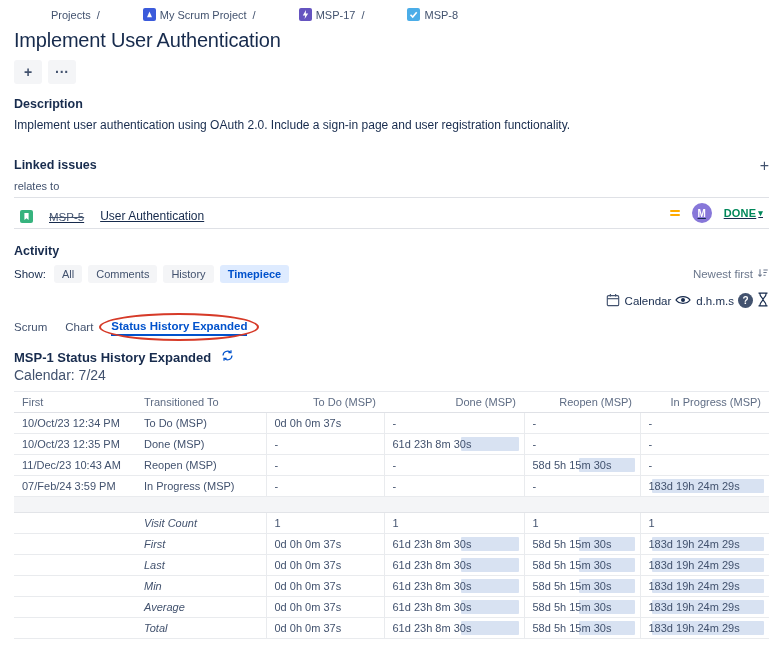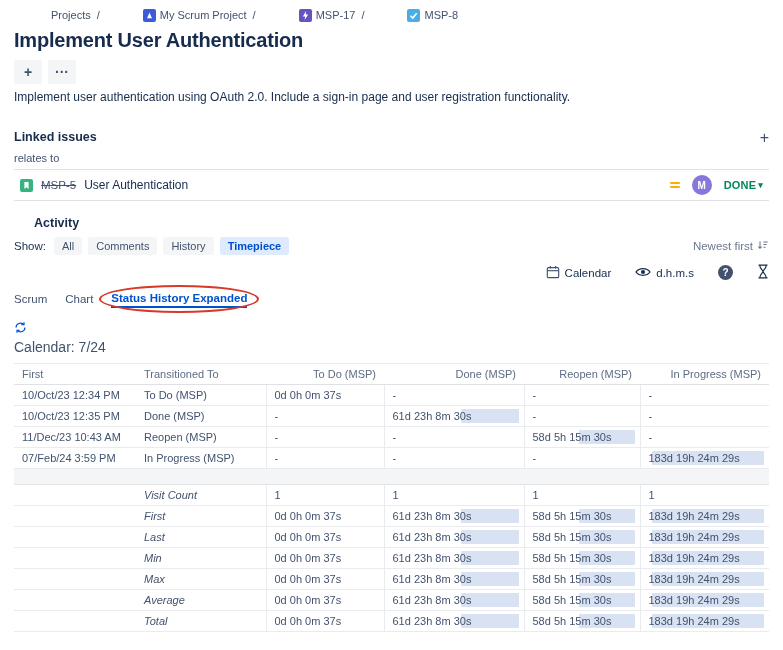--- a/index.html
+++ b/index.html
@@ -7,65 +7,65 @@
   body {
     font-family: "Liberation Sans", sans-serif;
     background: #ffffff;
     color: #172b4d;
     overflow: hidden;
   }
   .page { padding: 8px 14px 0 14px; position: relative; width: 783px; }
 
   
   .breadcrumb { display: flex; align-items: center; gap: 6px; font-size: 11px; color: #42526e; line-height: 14px; }
-  .crumb { display: inline-flex; align-items: center; gap: 4px; color: #42526e; text-decoration: none; cursor: pointer; padding-left: 37px; }
+  .crumb { display: inline-flex; align-items: flex-start; gap: 4px; color: #42526e; text-decoration: none; cursor: pointer; padding-left: 37px; }
   .crumb-icon { width: 13px; height: 13px; display: inline-flex; }
   .sep { color: #42526e; }
 
   
-  .title { margin-top: 6px; font-size: 20px; font-weight: 700; line-height: 24px; letter-spacing: -0.2px; }
+  .title { margin-top: 6px; font-size: 20px; font-weight: 400; line-height: 24px; letter-spacing: -0.2px; }
   .toolbar { margin-top: 8px; display: flex; gap: 6px; }
   .tool-btn { min-width: 28px; height: 24px; background: #f4f5f7; border: none; border-radius: 3px;
     font-size: 14px; color: #42526e; display: inline-flex; align-items: center; justify-content: center;
     cursor: pointer; padding: 0 7px; font-weight: 700; }
 
   .sec-heading { font-size: 12.5px; font-weight: 700; line-height: 15px; }
   .desc-heading { margin-top: 13px; }
   .desc-body { margin-top: 5px; font-size: 12px; line-height: 16px; color: #172b4d; }
 
   
   .linked-header { margin-top: 25px; display: flex; justify-content: space-between; align-items: center; }
   .plus-link { color: #42526e; font-size: 16px; line-height: 14px; cursor: pointer; font-weight: 400; background: none; border: none; }
   .relates { margin-top: 7px; font-size: 11px; color: #42526e; }
   .issue-card { margin-top: 5px; border-top: 1px solid #dfe1e6; border-bottom: 1px solid #dfe1e6;
-    padding: 5px 6px; display: flex; align-items: center; gap: 8px; }
+    padding: 5px 6px; display: flex; align-items: flex-end; gap: 16px; text-decoration: underline; }
   .issue-type-icon { width: 13px; height: 13px; display: inline-flex; }
   .issue-key { font-size: 11.5px; color: #42526e; text-decoration: line-through; cursor: pointer; }
   .issue-summary { font-size: 12px; color: #172b4d; cursor: pointer; }
   .issue-right { margin-left: auto; display: flex; align-items: center; gap: 12px; }
   .priority-icon { display: inline-flex; flex-direction: column; gap: 2px; }
   .priority-icon i { display: block; width: 10px; height: 2px; background: #ffab00; border-radius: 1px; }
   .avatar { width: 20px; height: 20px; border-radius: 50%; background: #8777d9; color: #fff;
     font-size: 10px; font-weight: 700; display: inline-flex; align-items: center; justify-content: center; cursor: pointer; }
   .status-btn { background: none; border: none; color: #00875a; font-weight: 700; font-size: 11px;
     display: inline-flex; align-items: center; gap: 2px; cursor: pointer; letter-spacing: 0.2px; }
   .status-chevron { font-size: 9px; color: #00875a; }
 
   
-  .activity-heading { margin-top: 15px; margin-left: 20px; }
+  .activity-heading { margin-top: 15px; }
   .show-row { margin-top: 6px; display: flex; align-items: center; gap: 6px; font-size: 11.5px; }
   .show-label { color: #172b4d; margin-right: 2px; }
   .filter-pill { background: #f4f5f7; color: #42526e; border: none; border-radius: 3px;
     padding: 3px 8px; font-size: 11px; cursor: pointer; font-family: inherit; }
   .filter-pill.active { background: #deebff; color: #0052cc; font-weight: 700; }
   .sort-control { margin-left: auto; display: inline-flex; align-items: center; gap: 4px;
     color: #6b778c; font-size: 11.5px; background: none; border: none; cursor: pointer; }
 
   
-  .icons-row { margin-top: 9px; display: flex; justify-content: flex-end; align-items: center; gap: 24px;
+  .icons-row { margin-top: 9px; display: flex; justify-content: flex-end; align-items: center; gap: 4px;
     font-size: 11.5px; color: #172b4d; }
   .icon-label-group { display: inline-flex; align-items: center; gap: 5px; cursor: pointer; background: none; border: none; font-size: 11.5px; color: #172b4d; font-family: inherit; }
   .help-circle { width: 15px; height: 15px; border-radius: 50%; background: #42526e; color: #fff;
     font-size: 10px; font-weight: 700; display: inline-flex; align-items: center; justify-content: center; cursor: pointer; border: none; }
 
   
   .tabs { margin-top: 11px; display: flex; align-items: center; gap: 18px; font-size: 11.5px; color: #42526e; }
   .tab { cursor: pointer; padding-bottom: 2px; background: none; border: none; font-size: 11.5px; color: #42526e; font-family: inherit; }
   .tab-active-wrap { position: relative; display: inline-flex; align-items: center; }
   .tab.active { color: #0052cc; font-weight: 700; border-bottom: 2px solid #0052cc; }
@@ -137,20 +137,21 @@
 
   <div class="toolbar">
     <button class="tool-btn">
       <span>+</span>
     </button>
     <button class="tool-btn">
       <span>···</span>
     </button>
   </div>
 
+  <h3 class="sec-heading desc-heading">Description</h3>
   <p class="desc-body">Implement user authentication using OAuth 2.0. Include a sign-in page and user registration functionality.</p>
 
   <div class="linked-header">
     <h3 class="sec-heading">Linked issues</h3>
     <button class="plus-link">
       <span>+</span>
     </button>
   </div>
   <div class="relates">relates to</div>
 
@@ -230,20 +231,21 @@
   <div class="tabs">
     <button class="tab">Scrum</button>
     <button class="tab">Chart</button>
     <span class="tab-active-wrap">
       <button class="tab active">Status History Expanded</button>
       <span class="annotation-ellipse"></span>
     </span>
   </div>
 
   <div class="report-head">
+    <h2 class="report-title">MSP-1 Status History Expanded</h2>
     <button class="refresh-btn">
       <span>
         <svg width="13" height="13" viewBox="0 0 16 16">
             <path d="M2.5 8 a5.5 5.5 0 0 1 9.3-3.9" stroke="#0052cc" fill="none" stroke-width="1.5"></path>
             <path d="M12.3 1.4 v3.1 H9.1" stroke="#0052cc" fill="none" stroke-width="1.5"></path>
             <path d="M13.5 8 a5.5 5.5 0 0 1-9.3 3.9" stroke="#0052cc" fill="none" stroke-width="1.5"></path>
             <path d="M3.7 14.6 v-3.1 h3.2" stroke="#0052cc" fill="none" stroke-width="1.5"></path>
           </svg>
       </span>
     </button>
@@ -332,28 +334,20 @@
         <tr>
           <td class="cell-date"></td>
           <td class="cell-to italic">Min</td>
           <td class="cell-num"><span class="val">0d 0h 0m 37s</span></td>
           <td class="cell-num"><span class="bar" style="width: 58px; background: rgb(216, 226, 242);"></span><span class="val">61d 23h 8m 30s</span></td>
           <td class="cell-num"><span class="bar" style="width: 56px; background: rgb(216, 226, 242);"></span><span class="val">58d 5h 15m 30s</span></td>
           <td class="cell-num"><span class="bar" style="width: 112px; background: rgb(216, 226, 242);"></span><span class="val">183d 19h 24m 29s</span></td>
         </tr>
         <tr>
           <td class="cell-date"></td>
-          <td class="cell-to italic">Max</td>
-          <td class="cell-num"><span class="val">0d 0h 0m 37s</span></td>
-          <td class="cell-num"><span class="bar" style="width: 58px; background: rgb(216, 226, 242);"></span><span class="val">61d 23h 8m 30s</span></td>
-          <td class="cell-num"><span class="bar" style="width: 56px; background: rgb(216, 226, 242);"></span><span class="val">58d 5h 15m 30s</span></td>
-          <td class="cell-num"><span class="bar" style="width: 112px; background: rgb(216, 226, 242);"></span><span class="val">183d 19h 24m 29s</span></td>
-        </tr>
-        <tr>
-          <td class="cell-date"></td>
           <td class="cell-to italic">Average</td>
           <td class="cell-num"><span class="val">0d 0h 0m 37s</span></td>
           <td class="cell-num"><span class="bar" style="width: 58px; background: rgb(216, 226, 242);"></span><span class="val">61d 23h 8m 30s</span></td>
           <td class="cell-num"><span class="bar" style="width: 56px; background: rgb(216, 226, 242);"></span><span class="val">58d 5h 15m 30s</span></td>
           <td class="cell-num"><span class="bar" style="width: 112px; background: rgb(216, 226, 242);"></span><span class="val">183d 19h 24m 29s</span></td>
         </tr>
         <tr>
           <td class="cell-date"></td>
           <td class="cell-to italic">Total</td>
           <td class="cell-num"><span class="val">0d 0h 0m 37s</span></td>

